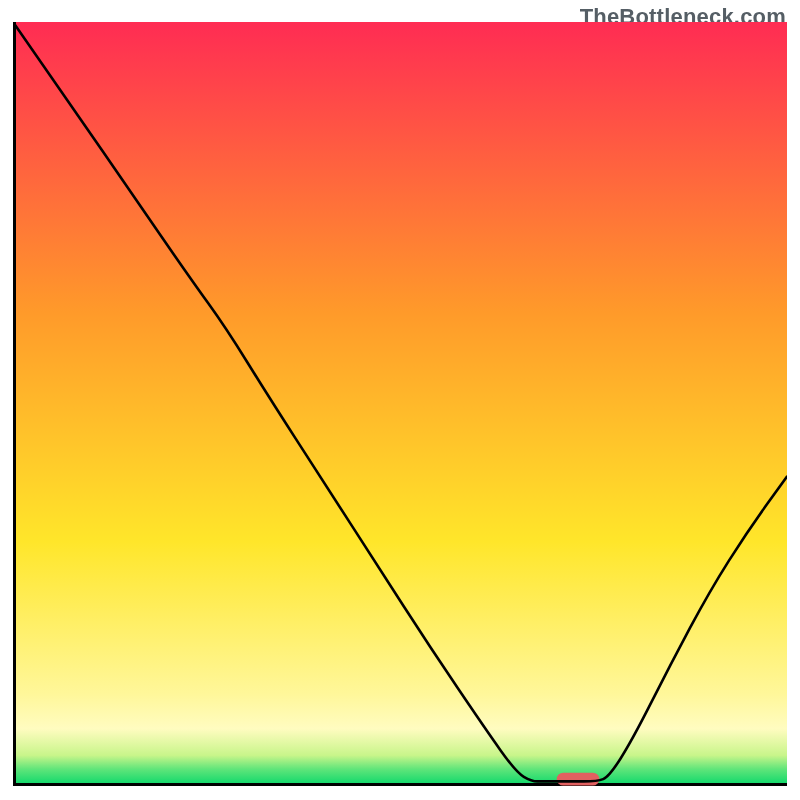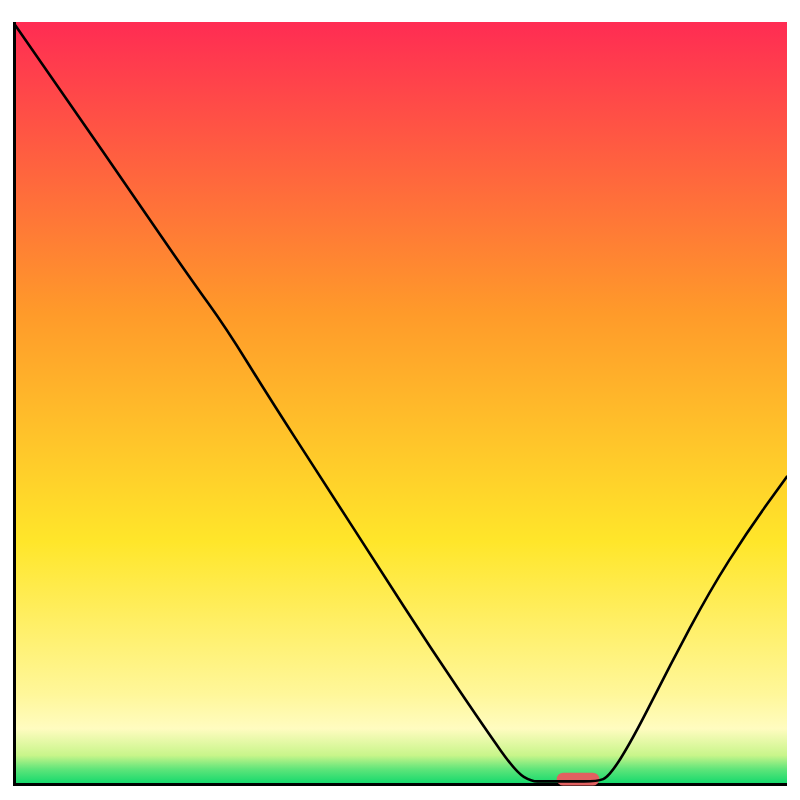--- a/index.html
+++ b/index.html
@@ -34,20 +34,21 @@
   }
   .plot-area svg {
     display: block;
   }
 </style>
 </head>
 <body>
 
 <div class="container">
 
+  <div class="watermark">TheBottleneck.com</div>
 
   <div class="plot-area">
     <svg id="chart-svg" width="774" height="764" viewBox="0 0 774 764" preserveAspectRatio="none">
       <defs>
         <linearGradient id="bg-grad" x1="0" y1="0" x2="0" y2="1">
           <stop id="g0" offset="0%" stop-color="#ff2c53"></stop>
           <stop id="g1" offset="38%" stop-color="#ff9a2a"></stop>
           <stop id="g2" offset="68%" stop-color="#ffe62a"></stop>
           <stop id="g3" offset="88%" stop-color="#fff79a"></stop>
           <stop id="g4" offset="92.5%" stop-color="#fffcc0"></stop>

